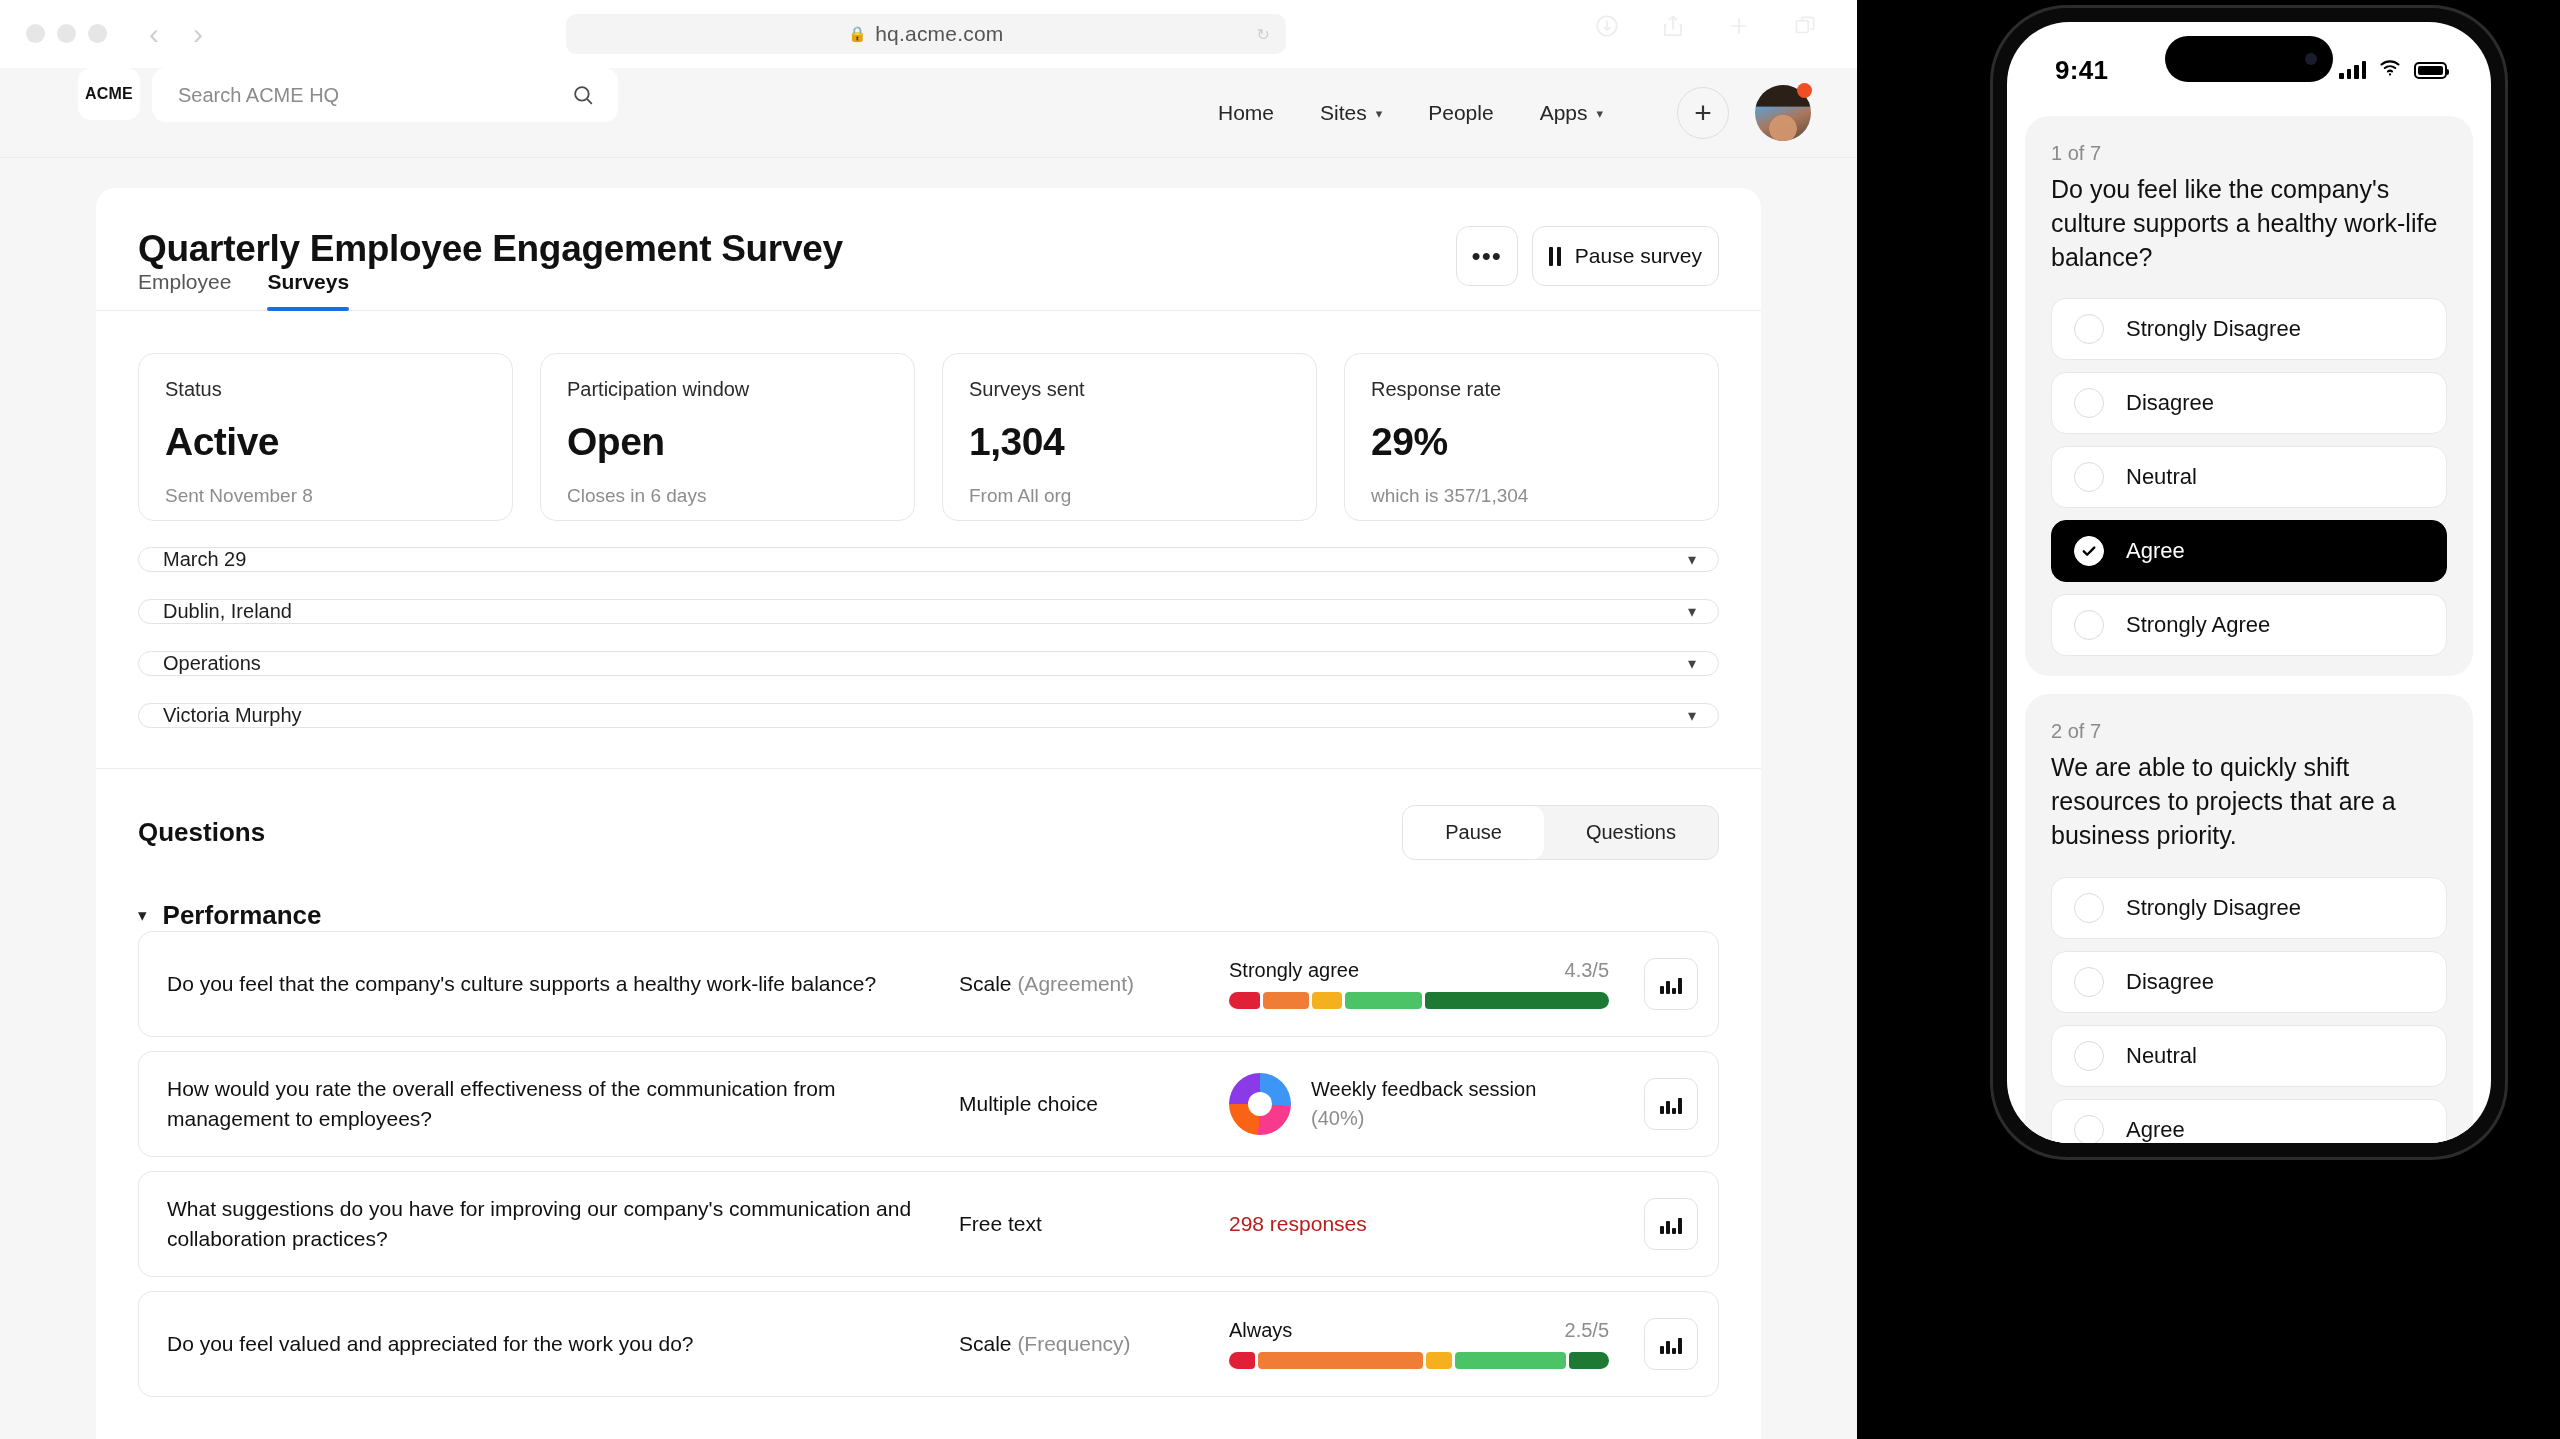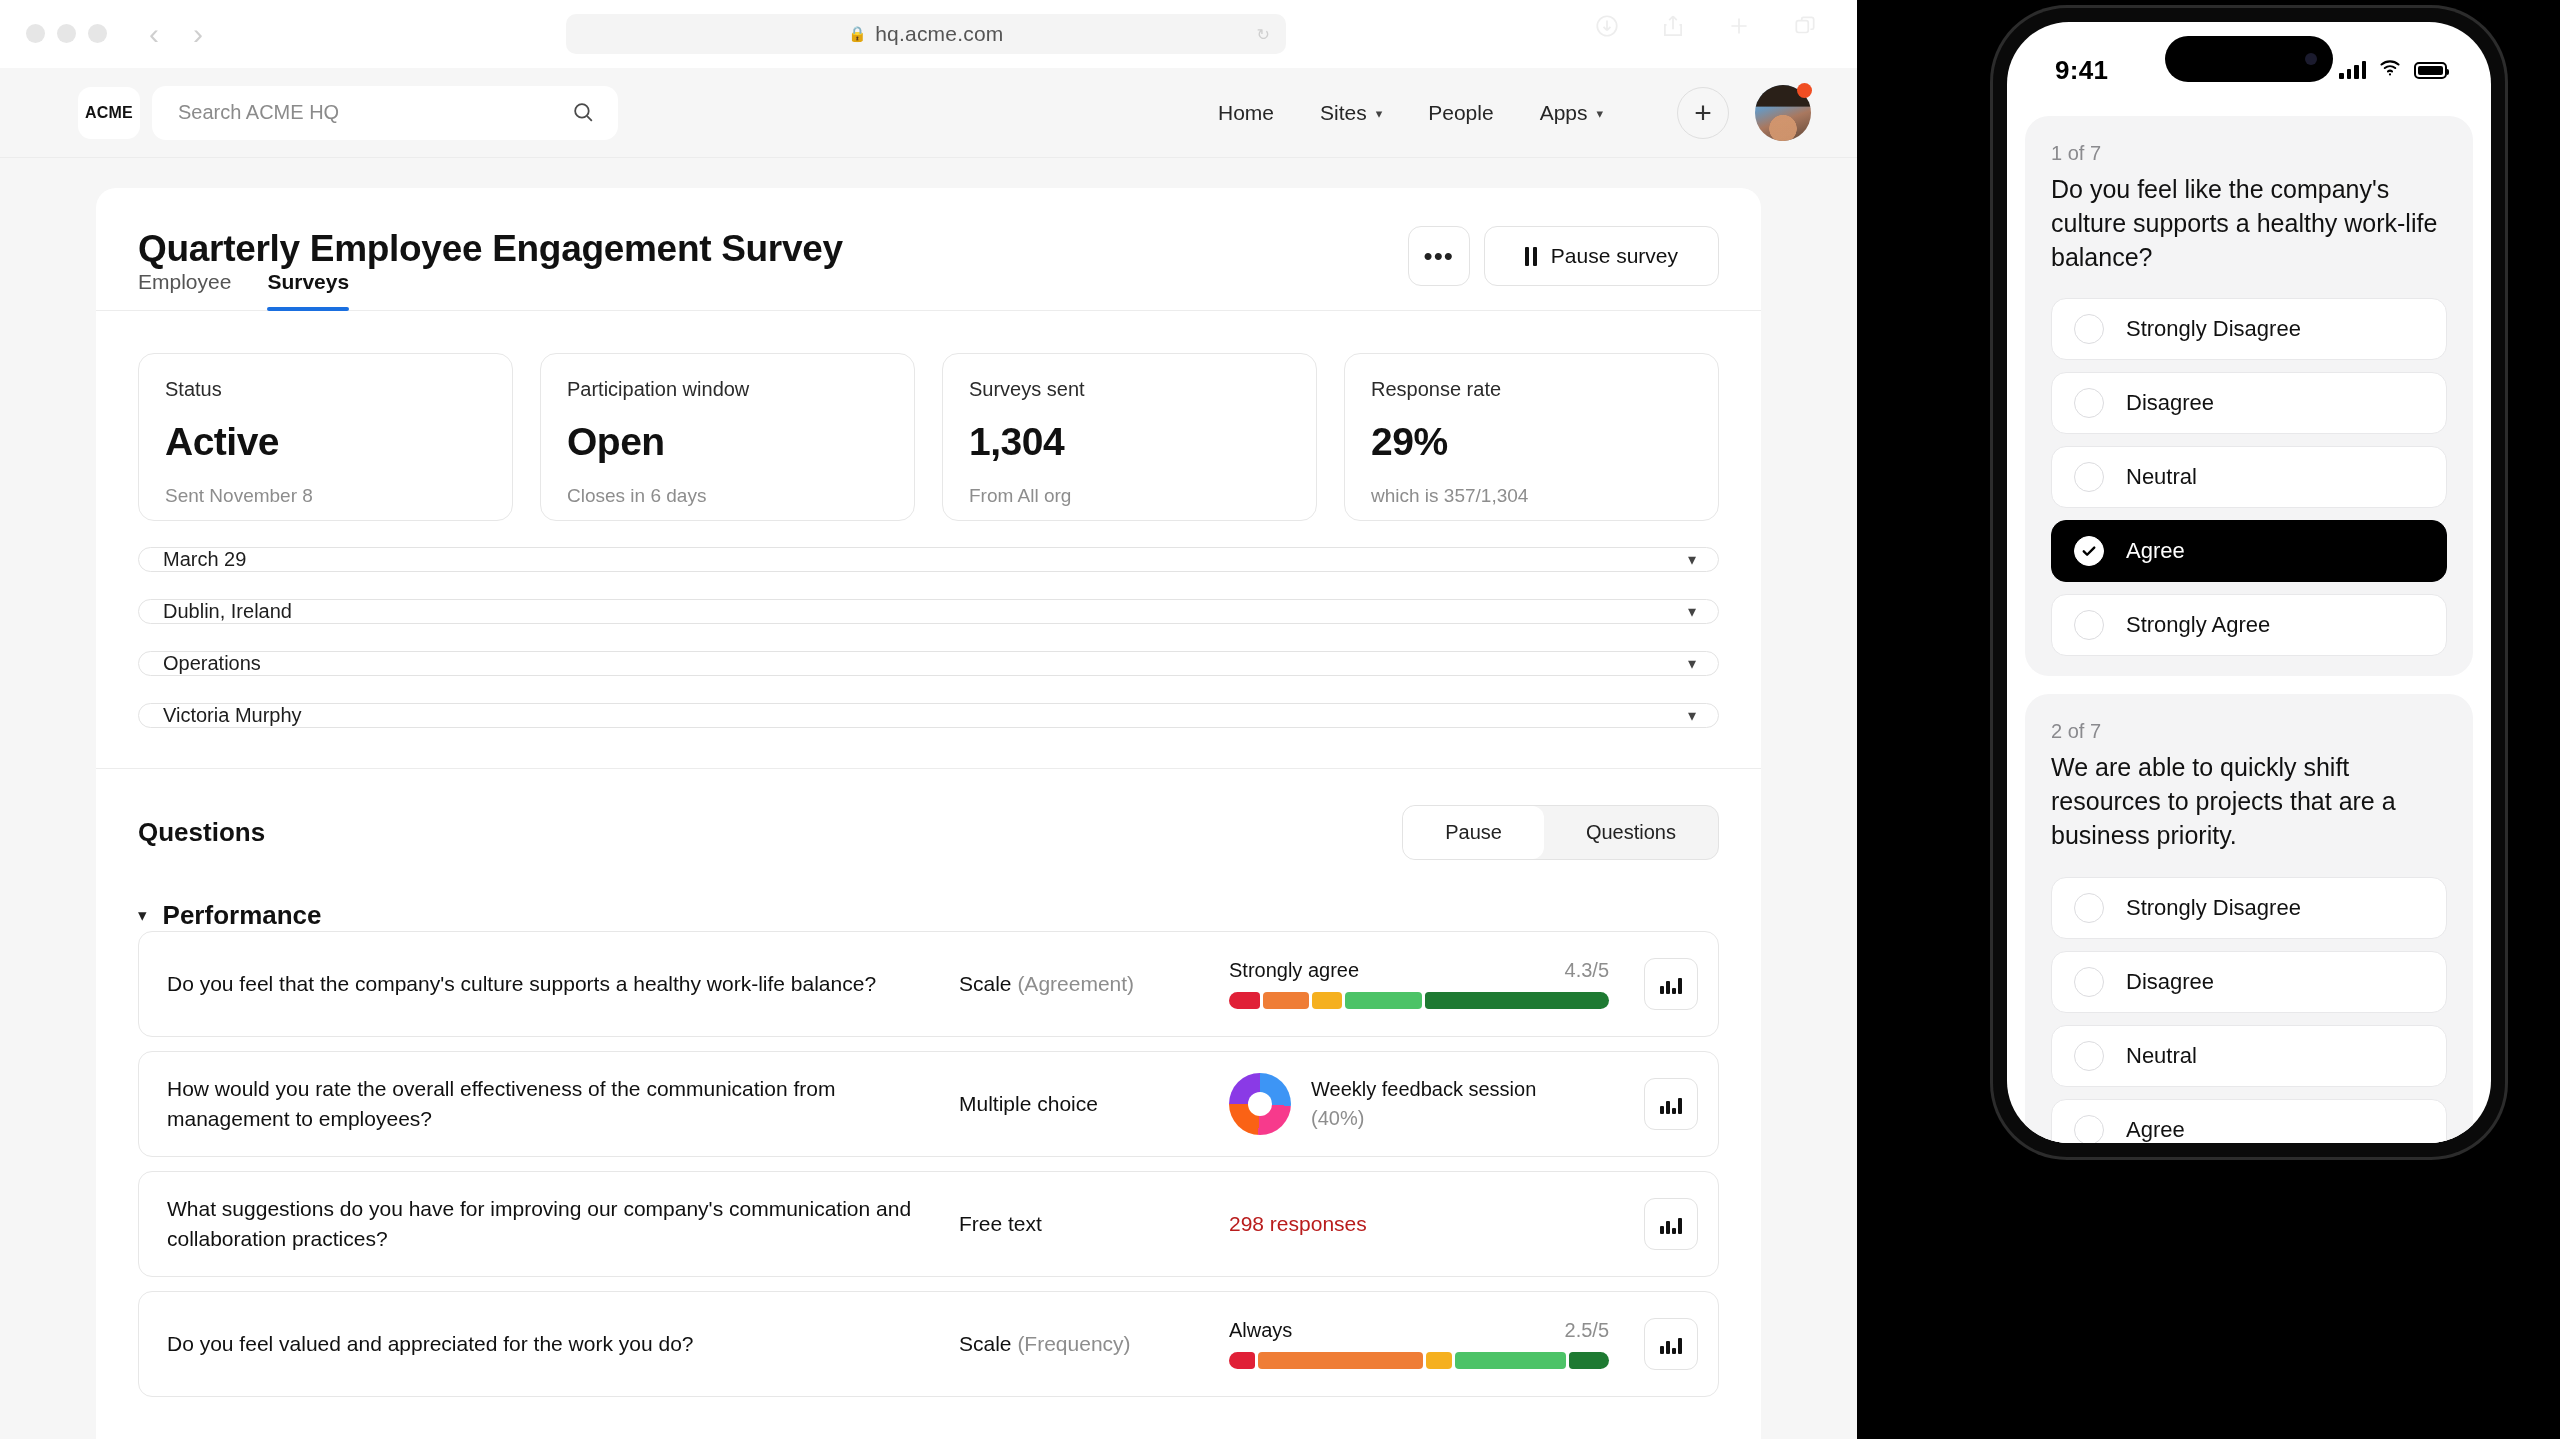--- a/index.html
+++ b/index.html
@@ -40,21 +40,21 @@
   .chrome-icons {
     position: absolute; right: 38px; top: 12px;
     display: flex; align-items: center; gap: 38px;
   }
   .chrome-icons .ci { width: 28px; height: 28px; color:#eaeaea; display:flex;align-items:center;justify-content:center;}
   .chrome-icons svg { width: 26px; height: 26px; }
 
   
   .app-header {
     height: 90px; background: #f6f6f6;
-    display: flex; align-items: center; position: relative;
+    display: flex; align-items: flex-start; position: relative;
     border-bottom: 1px solid #ececec;
   }
   .logo {
     margin-left: 78px; width: 62px; height: 52px;
     background: #fff; border-radius: 13px;
     display: flex; align-items: center; justify-content: center;
     font-size: 16px; font-weight: 700; letter-spacing: .2px; color:#111;
   }
   .search-wrap {
     margin-left: 12px; width: 466px; height: 54px;
@@ -114,21 +114,21 @@
   .card-head { padding: 40px 42px 0 42px; position: relative; }
   .page-title { font-size: 37px; font-weight: 700; color: #111; letter-spacing: -.3px;}
   .head-actions { position: absolute; right: 42px; top: 38px; display: flex; gap: 14px; }
   .dots-btn {
     width: 62px; height: 60px; border-radius: 13px; border: 1px solid #e3e3e3;
     background: #fff; display:flex; align-items:center; justify-content:center;
     color:#222; font-size: 26px; letter-spacing:1px; line-height:0;
   }
   .pause-btn {
     height: 60px; border-radius: 13px; border: 1px solid #e3e3e3; background: #fff;
-    display:flex; align-items:center; gap:14px; padding: 0 40px;
+    display:flex; align-items:center; gap:14px; padding: 0 16px;
     font-size: 21px; color:#111;
   }
   .pause-ic { display:flex; gap:4px; }
   .pause-ic i { display:block; width:4px; height:19px; background:#111; border-radius:1px;}
   .tabs { display:flex; gap:36px; margin-top: 40px; border-bottom: 1px solid #ececec; margin-left:-0px;}
   .tab { font-size: 21px; color:#555; padding-bottom: 16px; position: relative;}
   .tab.active { color:#111; font-weight:600; }
   .tab.active:after {
     content:""; position:absolute; left:0; right:0; bottom:-1px; height:4px;
     background:#1a6fe0; border-radius:2px;

